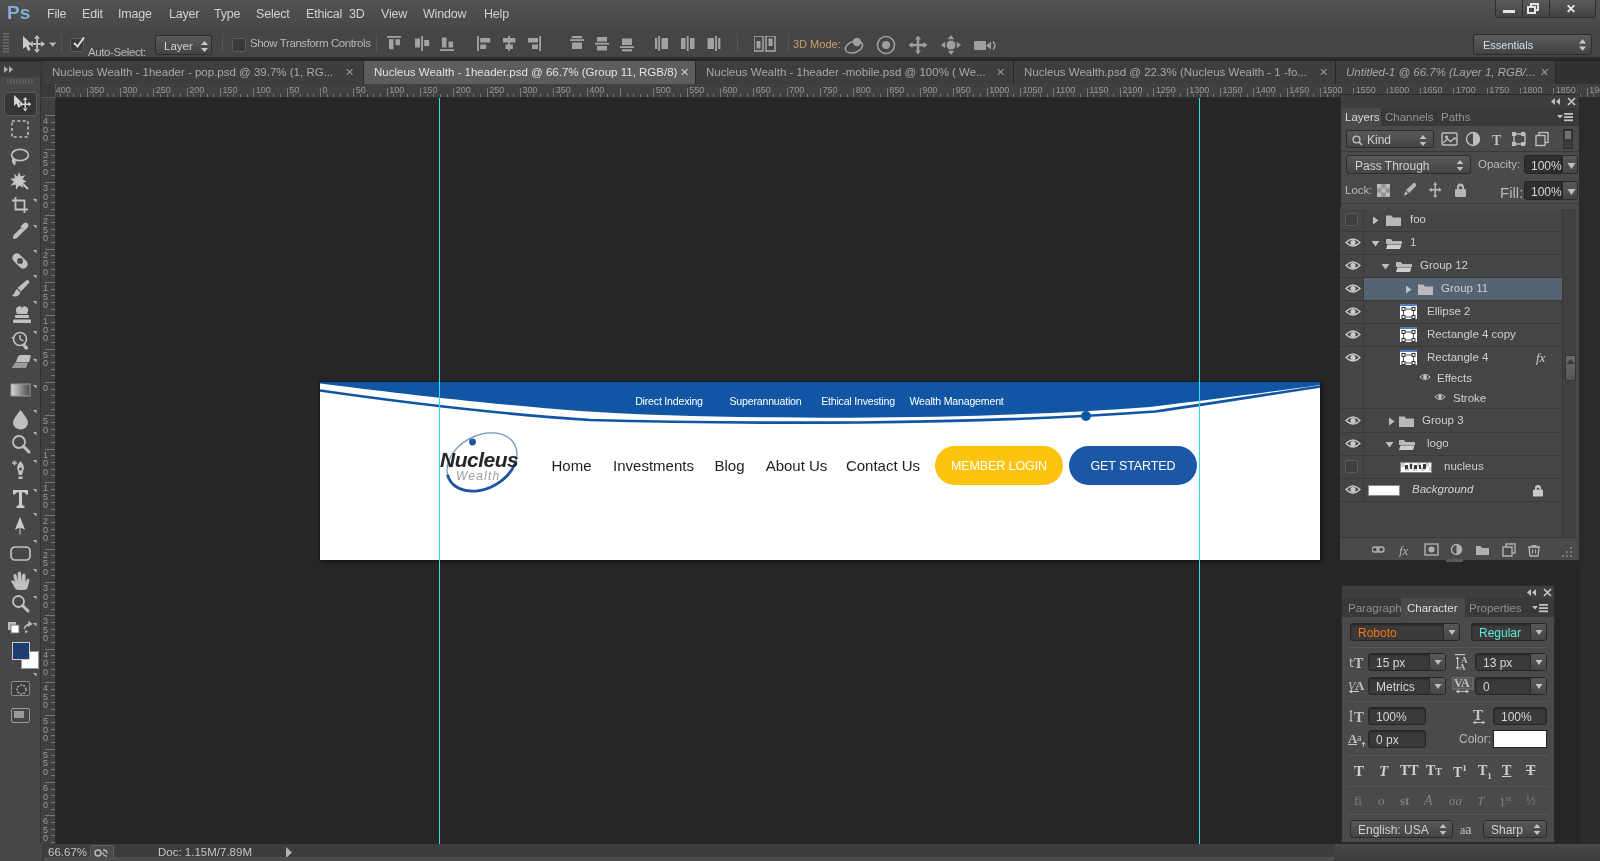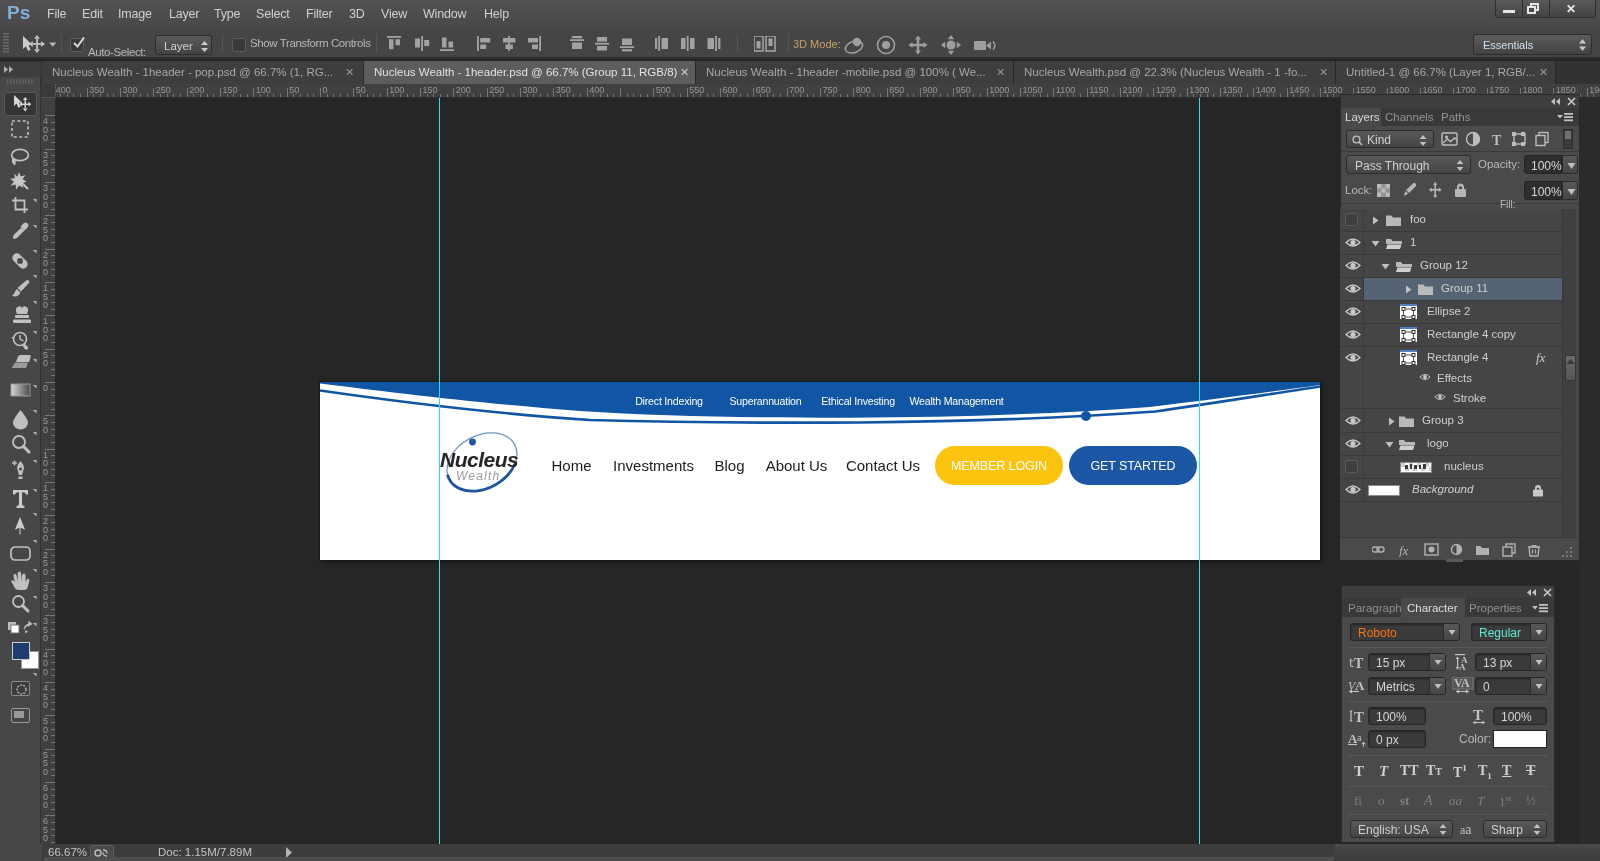--- a/index.html
+++ b/index.html
@@ -24,21 +24,21 @@
 <div id="app">
 
 <div class="abs" style="left:0;top:0;width:1600px;height:28px;background:linear-gradient(#525252,#484848);">
   <span class="abs" style="left:7px;top:2px;font-size:19px;font-weight:bold;color:#84add9;">Ps</span>
   <span class="abs mi" style="left:47px;top:7px;">File</span>
   <span class="abs mi" style="left:82px;top:7px;">Edit</span>
   <span class="abs mi" style="left:118px;top:7px;">Image</span>
   <span class="abs mi" style="left:169px;top:7px;">Layer</span>
   <span class="abs mi" style="left:214px;top:7px;">Type</span>
   <span class="abs mi" style="left:256px;top:7px;">Select</span>
-  <span class="abs mi" style="left:306px;top:7px;">Filter</span>
+  <span class="abs mi" style="left:306px;top:7px;">Ethical</span>
   <span class="abs mi" style="left:349px;top:7px;">3D</span>
   <span class="abs mi" style="left:381px;top:7px;">View</span>
   <span class="abs mi" style="left:423px;top:7px;">Window</span>
   <span class="abs mi" style="left:484px;top:7px;">Help</span>
 
   <div class="abs" style="left:1495px;top:0;width:101px;height:18px;background:linear-gradient(#5a5a5a,#434343);border:1px solid #2e2e2e;border-top:none;border-radius:0 0 3px 3px;">
     <div class="abs" style="left:26px;top:0;width:1px;height:17px;background:#2e2e2e;"></div>
     <div class="abs" style="left:53px;top:0;width:1px;height:17px;background:#2e2e2e;"></div>
     <div class="abs" style="left:7px;top:10px;width:12px;height:3px;background:#e4e4e4;"></div>
     <div class="abs" style="left:34px;top:3px;width:9px;height:8px;border:2px solid #e4e4e4;"></div>
@@ -190,36 +190,36 @@
   <div class="abs" style="left:1473px;top:6px;width:119px;height:21px;background:linear-gradient(#5c5c5c,#434343);border:1px solid #2c2c2c;border-radius:3px;">
     <span class="abs" style="left:9px;top:4px;font-size:11px;color:#cfe0f2;">Essentials</span>
     <svg class="abs" style="left:104px;top:4px;" width="9" height="12">
           <path d="M4.5,0 L8,4.5 H1 Z" fill="#c9c9c9"></path>
           <path d="M4.5,12 L1,7.5 H8 Z" fill="#c9c9c9"></path>
         </svg>
   </div>
 </div>
 <div class="abs" style="left:0;top:61px;width:1600px;height:23px;background:#323232;">
   <div class="tab" style="left:42px;width:322px;">
-        <span class="tx">Nucleus Wealth - 1header - pop.psd @ 66.7% (1, RG...</span>
+        <span class="tx">Nucleus Wealth - 1header - pop.psd @ 39.7% (1, RG...</span>
         <span class="cl" style="left:303px;">✕</span>
       </div>
   <div class="tab" style="left:364px;width:332px;background:#5d5d5d;color:#e2e2e2;">
         <span class="tx">Nucleus Wealth - 1header.psd @ 66.7% (Group 11, RGB/8)</span>
         <span class="cl" style="left:316px;color:#d0d0d0;">✕</span>
       </div>
   <div class="tab" style="left:696px;width:318px;">
         <span class="tx">Nucleus Wealth - 1header -mobile.psd @ 100% ( We...</span>
         <span class="cl" style="left:300px;">✕</span>
       </div>
   <div class="tab" style="left:1014px;width:322px;">
         <span class="tx">Nucleus Wealth.psd @ 22.3% (Nucleus Wealth - 1 -fo...</span>
         <span class="cl" style="left:305px;">✕</span>
       </div>
-  <div class="tab" style="left:1336px;width:220px;">
+  <div class="tab" style="left:1336px;width:220px;font-style:italic;">
         <span class="tx">Untitled-1 @ 66.7% (Layer 1, RGB/...</span>
         <span class="cl" style="left:203px;">✕</span>
       </div>
 </div>
 <div class="abs" style="left:41px;top:84px;width:1559px;height:14px;background:#404040;border-bottom:1px solid #2b2b2b;overflow:hidden;">
   <div class="rtick" style="left:12.3px;top:4px;height:10px;"></div>
   <div class="rnum" style="left:14.8px;top:1px;">400</div>
   <div class="rtick" style="left:19.0px;top:10px;height:4px;"></div>
   <div class="rtick" style="left:25.7px;top:10px;height:4px;"></div>
   <div class="rtick" style="left:32.3px;top:10px;height:4px;"></div>
@@ -988,21 +988,21 @@
               <path d="M6.2,16 l-2.2,-2.8 h4.4 Z"></path>
               <path d="M0,7.8 l2.8,-2.2 v4.4 Z"></path>
               <path d="M12.5,7.8 l-2.8,-2.2 v4.4 Z"></path>
             </g>
         <g transform="translate(78,0)">
               <rect x="0" y="7" width="11" height="8" rx="1"></rect>
               <path d="M2,7 V5 a3.5,3.5 0 0,1 7,0 V7 H7 V5 a2,2 0 0,0 -3,0 V7 Z" fill="#b5b5b5"></path>
             </g>
       </g>
     </svg>
-    <span class="abs" style="left:159px;top:21px;font-size:10px;color:#b8b8b8;">Fill:</span>
+    <span class="abs" style="left:159px;top:6px;font-size:15px;color:#b8b8b8;">Fill:</span>
     <div class="abs" style="left:183px;top:3px;width:38px;height:19px;background:#2e2e2e;border:1px solid #252525;border-radius:3px 0 0 3px;">
       <span class="abs" style="left:6px;top:2.5px;font-size:12px;color:#d8d8d8;">100%</span>
     </div>
     <div class="abs" style="left:221px;top:3px;width:16px;height:19px;background:linear-gradient(#585858,#454545);border:1px solid #2c2c2c;border-radius:0 3px 3px 0;">
       <svg class="abs" style="left:4px;top:7px;" width="9" height="6">
             <path d="M4.5,6 L0.5,0 H8.5 Z" fill="#c0c0c0"></path>
           </svg>
     </div>
   </div>
 </div>

